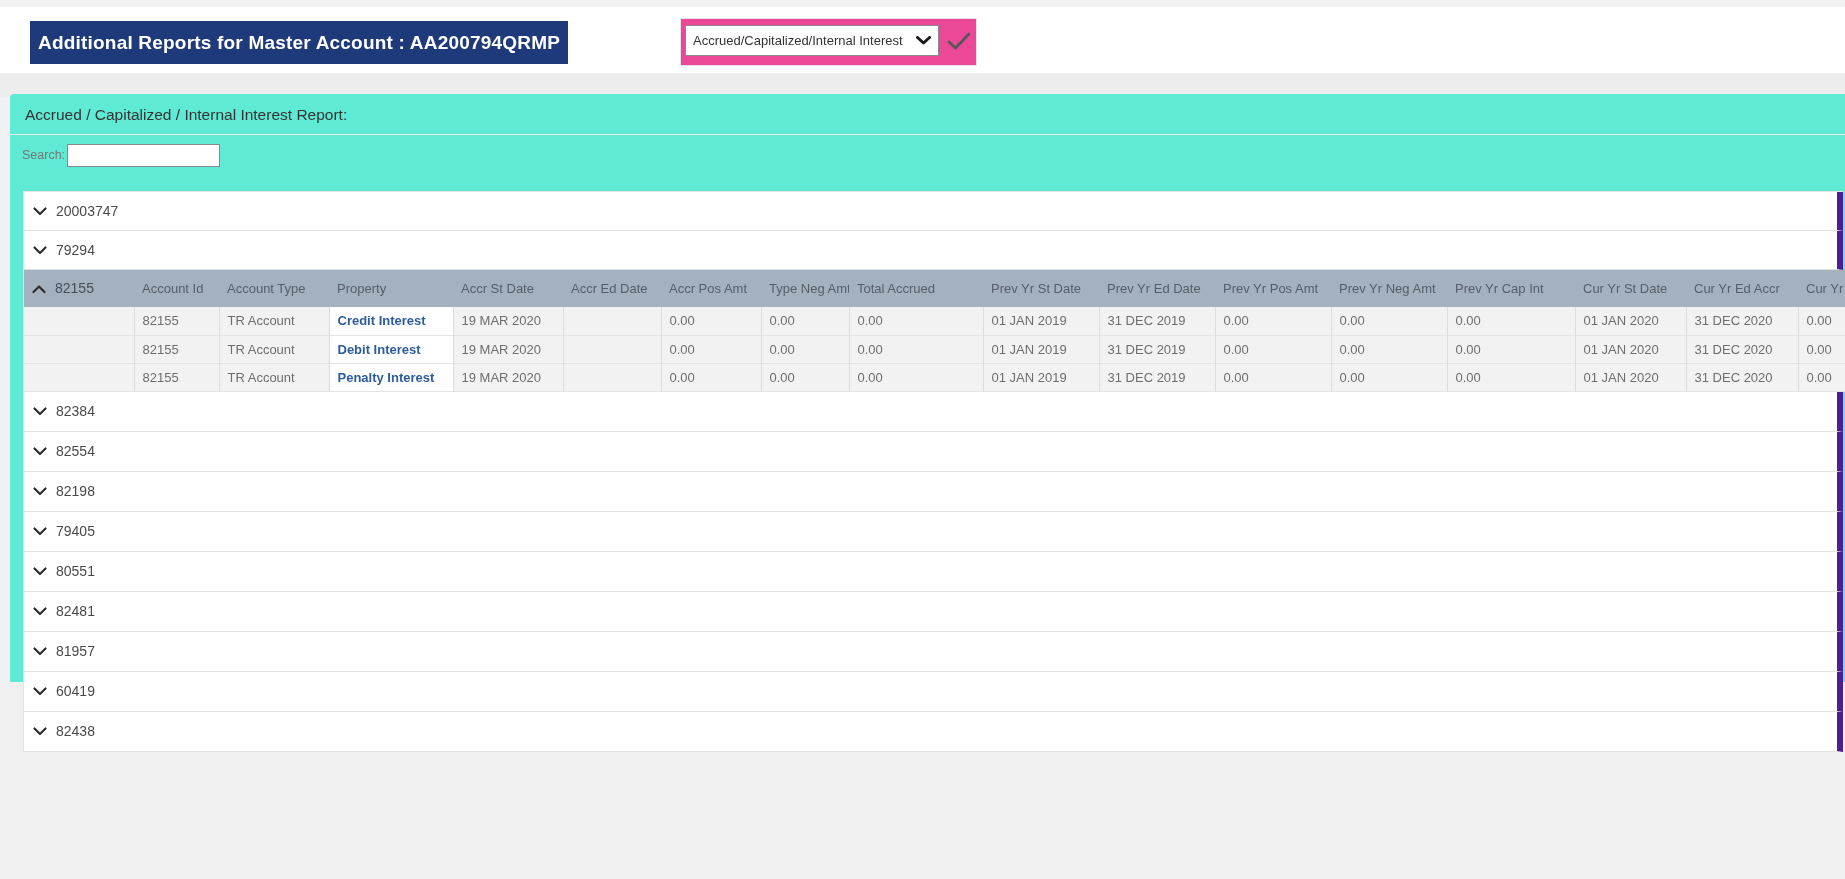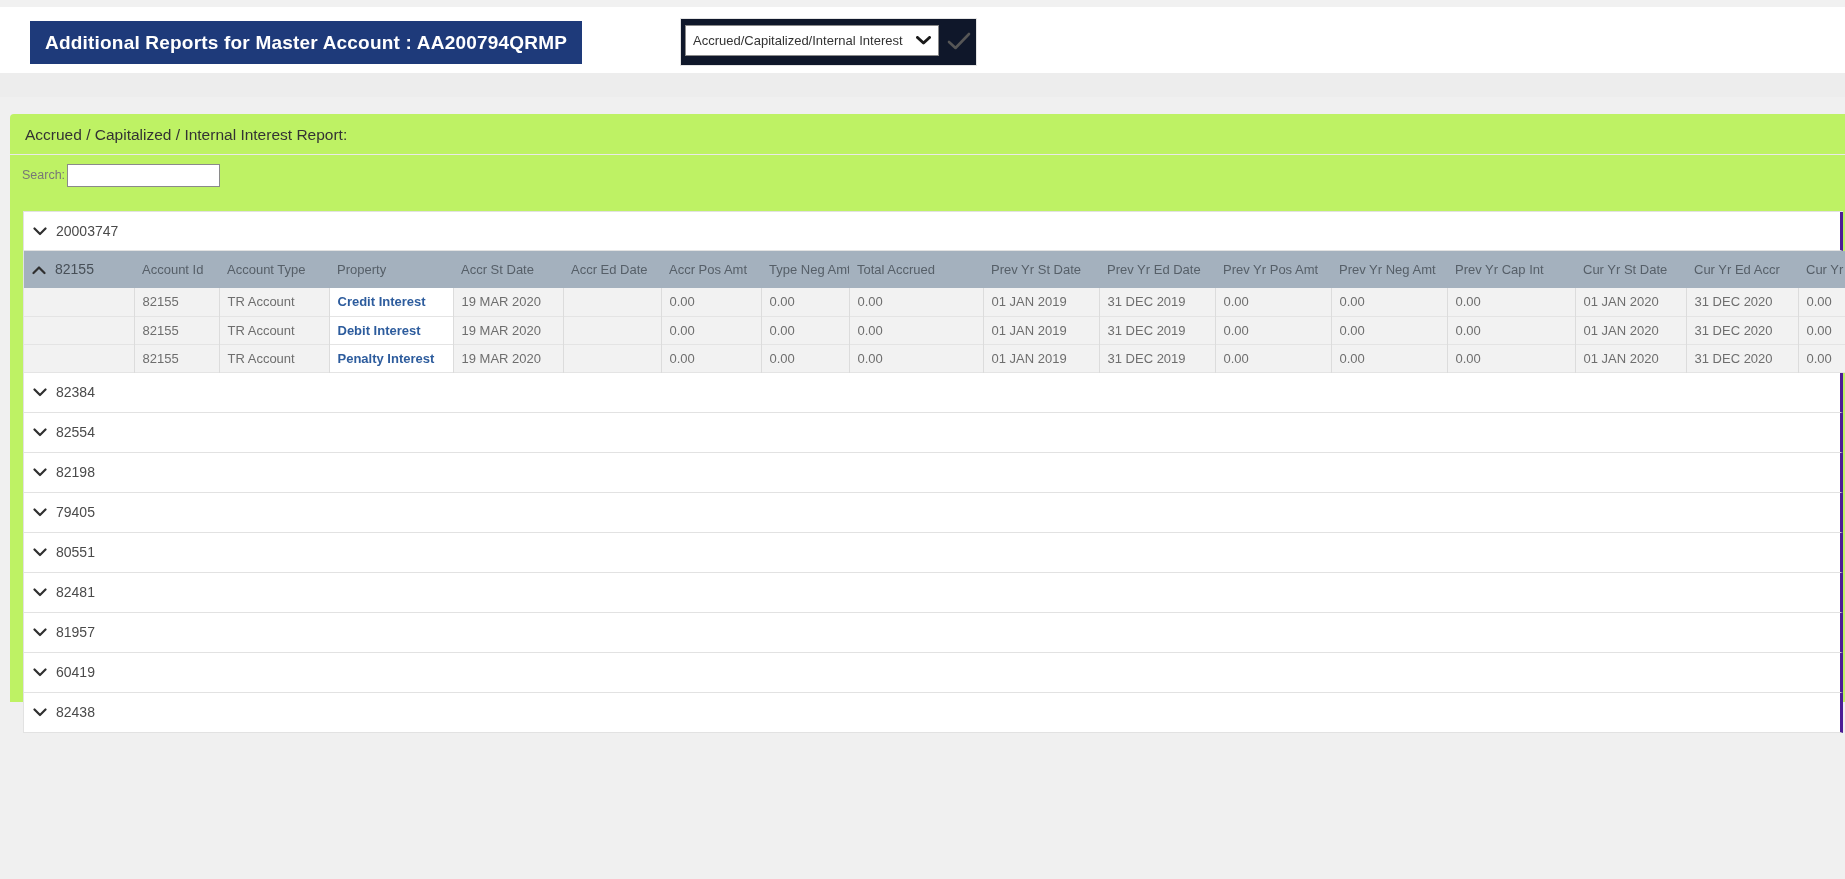--- a/index.html
+++ b/index.html
@@ -4,50 +4,50 @@
 <style>
   * { margin:0; padding:0; box-sizing:border-box; }
   html,body { width:1845px; height:879px; overflow:hidden;
               font-family:"Liberation Sans", sans-serif; background:#f0f0f0; }
 
   .top-strip   { position:absolute; left:0; top:0; width:1845px; height:7px; background:#f1f1f1; }
   .header-band { position:absolute; left:0; top:7px; width:1845px; height:66px; background:#ffffff; }
 
   .title-box { position:absolute; left:30px; top:14px; height:43px; background:#1e3a7a;
                color:#ffffff; font-size:19px; font-weight:bold; line-height:43px;
-               padding:0 15px; letter-spacing:.2px; white-space:nowrap; }
+               padding:0 8px; letter-spacing:.2px; white-space:nowrap; }
 
   .tool-wrap { position:absolute; left:680px; top:11px; width:297px; height:48px;
-               background:#0f172a; border:1px solid #e4e4e4; }
+               background:#ec4899; border:1px solid #e4e4e4; }
   .select-box { position:absolute; left:4px; top:6px; width:254px; height:31px;
                 border:1px solid #8a8a8a; background:#fff; display:flex; align-items:center;
                 justify-content:space-between; padding:0 7px; font-size:13px; color:#333;
                 cursor:pointer; white-space:nowrap; }
   .select-box svg { flex:0 0 auto; margin-left:6px; }
   .check-btn { position:absolute; left:262px; top:6px; width:32px; height:31px;
                display:flex; align-items:center; justify-content:center; cursor:pointer;
                background:transparent; border:none; }
 
   .gap-strip { position:absolute; left:0; top:73px; width:1845px; height:24px; background:#ededed; }
 
-  .panel { position:absolute; left:10px; top:114px; width:1835px; height:588px;
-           background:#bef264; border-radius:4px 0 0 0; }
+  .panel { position:absolute; left:10px; top:94px; width:1835px; height:588px;
+           background:#5eead4; border-radius:4px 0 0 0; }
 
   .report-title { position:absolute; left:15px; top:12px; font-size:15.5px; color:#333; }
   .panel-divider { position:absolute; left:0; top:40px; width:1835px; height:0;
                    border-top:1px solid #e9e9e9; }
 
   .search-row { position:absolute; left:12px; top:48px; height:26px; display:flex; align-items:center; }
   .search-label { font-size:12.5px; color:#777; }
   .search-input { width:153px; height:23px; border:1px solid #8a8a8a; background:#fff;
                   margin-left:2px; font-size:13px; padding:0 5px; outline:none; }
 
   .accordion { position:absolute; left:13px; top:97px; width:1820px;
                border-top:1px solid #e2e2e2; border-left:1px solid #e2e2e2; }
-  .acc-row { height:39px; border-bottom:1px solid #e2e2e2; border-right:3px solid #4c1d95;
+  .acc-row { height:39px; border-bottom:1px solid #e2e2e2; border-right:6px solid #4c1d95;
              display:flex; align-items:center; background:#fff; cursor:pointer; }
   .acc-row.tall { height:40px; }
   .acc-row .chev { width:14px; margin-left:9px; display:flex; align-items:center; }
   .acc-row .acc-label { margin-left:9px; font-size:14px; color:#4a4a4a; }
 
   .table-wrap { width:1822px; overflow:hidden; }
   table.report { border-collapse:collapse; table-layout:fixed; width:1897px; }
   table.report th, table.report td { font-weight:normal; text-align:left; padding:0 0 0 8px;
                                      overflow:hidden; white-space:nowrap; }
   tr.hdr { height:37px; background:#a4b1be; }
@@ -98,20 +98,28 @@
     <span class="chev">
       <svg width="14" height="9" viewBox="0 0 14 9">
         <polyline points="1.5,1.5 7,7 12.5,1.5" fill="none" stroke="#2f2f2f" stroke-width="2.2" stroke-linecap="round" stroke-linejoin="round"></polyline>
       </svg>
     </span>
     <span class="acc-label">20003747</span>
   </div>
 
 
 
+  <div class="acc-row">
+    <span class="chev">
+      <svg width="14" height="9" viewBox="0 0 14 9">
+        <polyline points="1.5,1.5 7,7 12.5,1.5" fill="none" stroke="#2f2f2f" stroke-width="2.2" stroke-linecap="round" stroke-linejoin="round"></polyline>
+      </svg>
+    </span>
+    <span class="acc-label">79294</span>
+  </div>
 </div>
 
     <div class="table-wrap">
       <table class="report">
         <colgroup id="cols">
             <col style="width: 110px;">
             <col style="width: 85px;">
             <col style="width: 110px;">
             <col style="width: 124px;">
             <col style="width: 110px;">

